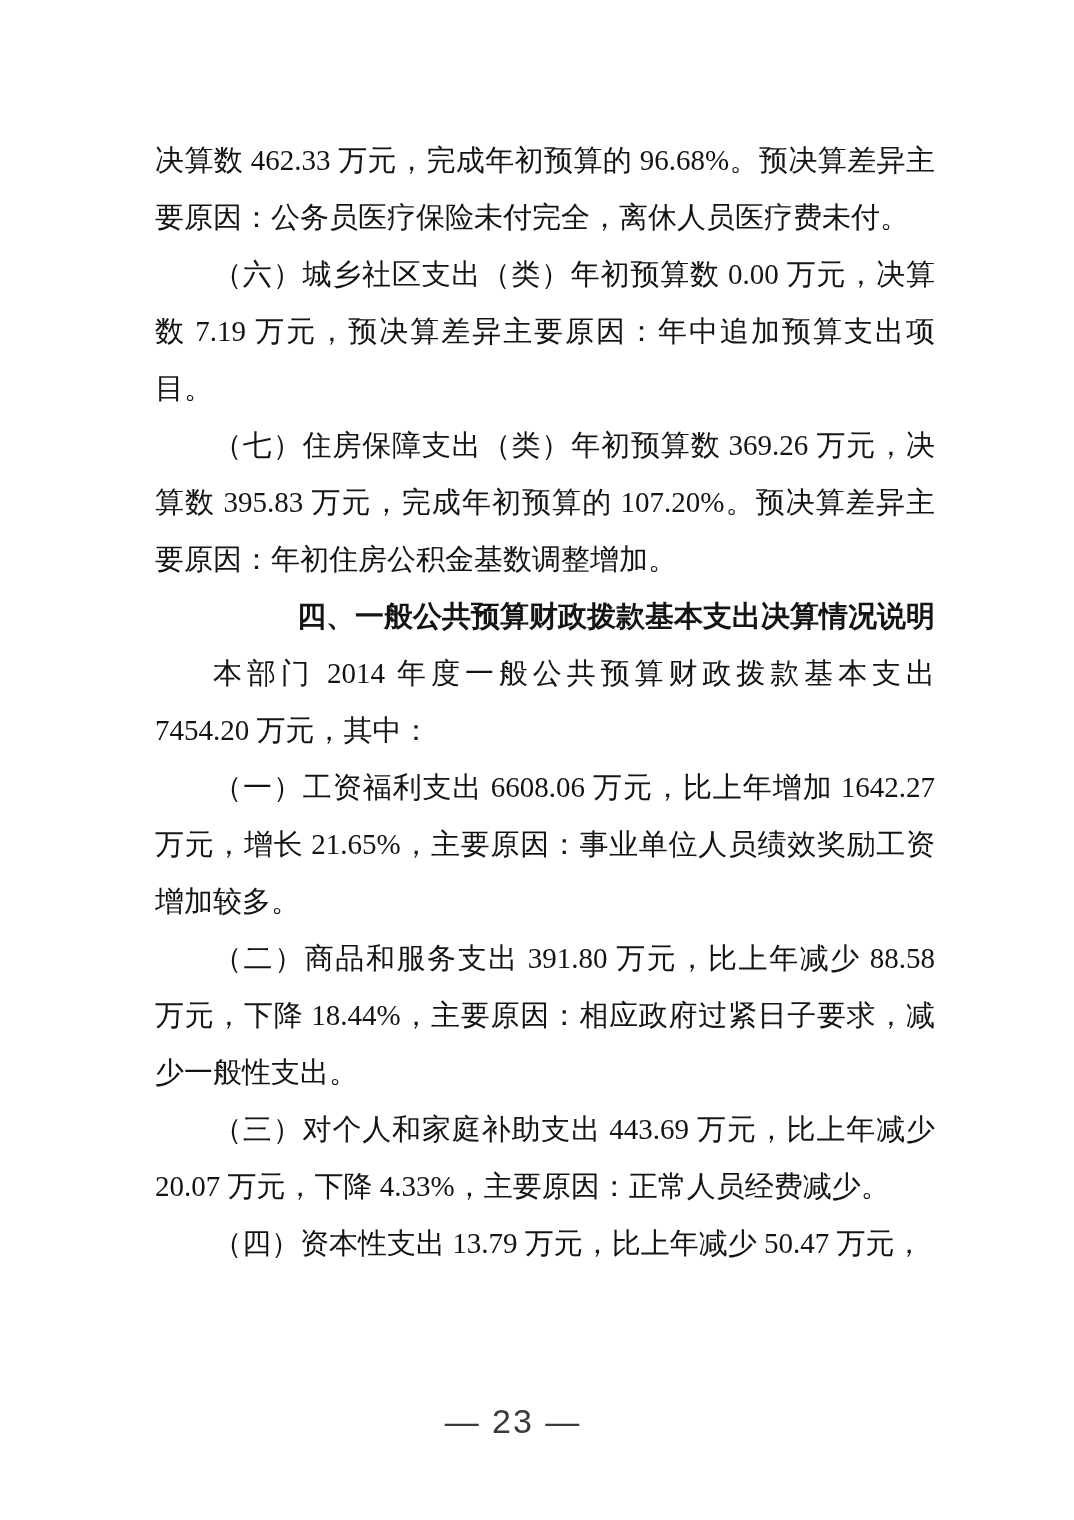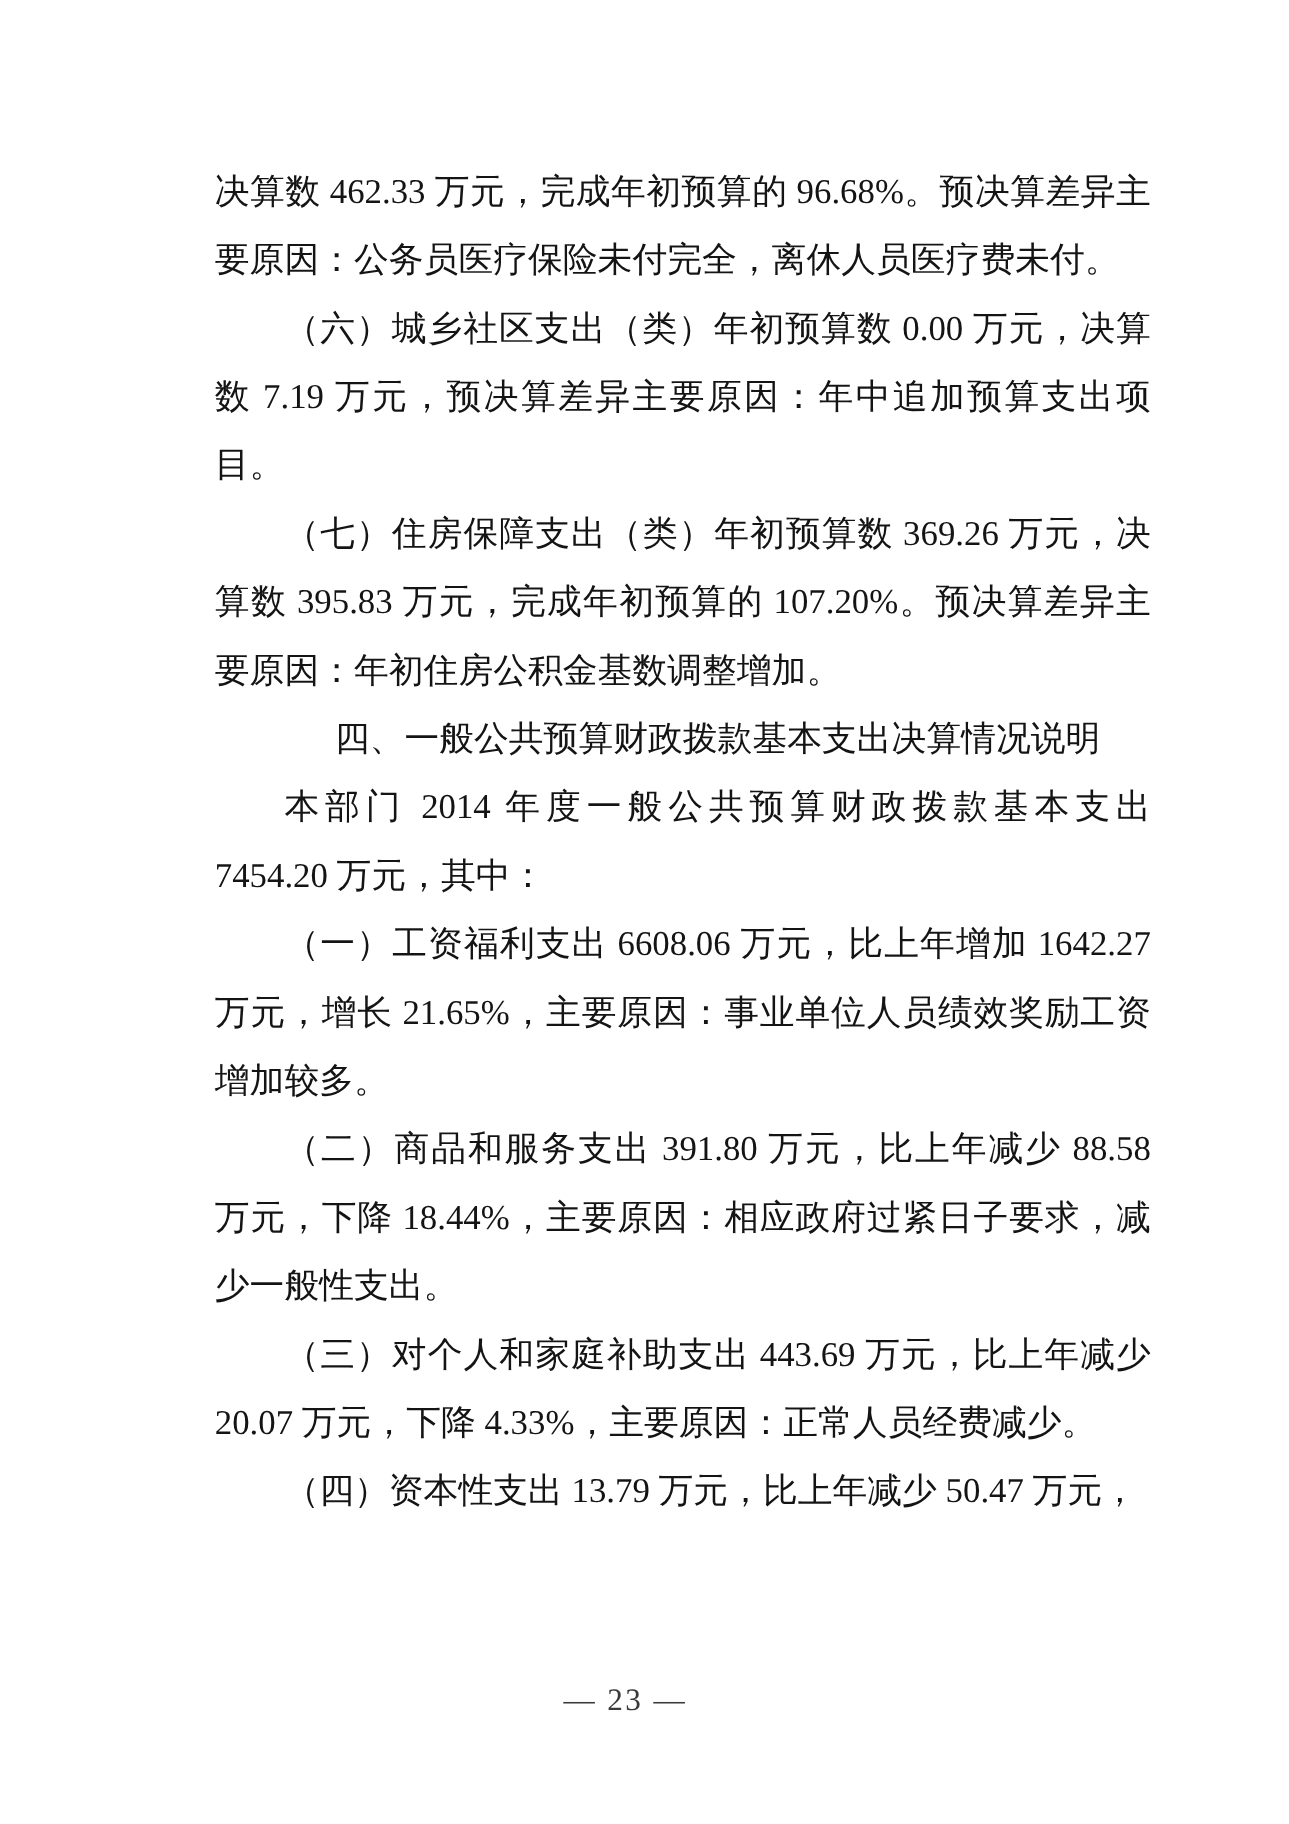--- a/index.html
+++ b/index.html
@@ -8,55 +8,55 @@
     background: #ffffff;
   }
   .page {
     position: relative;
     width: 994px;
     height: 1520px;
     background: #ffffff;
     overflow: hidden;
     font-family: "Liberation Serif", "DejaVu Serif", serif;
     color: #141414;
-    margin-left: 24px;
   }
   .content {
     position: absolute;
     left: 155px;
     top: 132px;
     width: 780px;
     font-size: 29px;
     line-height: 57px;
     text-align: justify;
     text-justify: inter-ideograph;
   }
   .content p {
     margin: 0;
     padding: 0;
   }
   .content p.indent {
     text-indent: 2em;
   }
   .content p.heading {
     text-indent: 2em;
-    font-weight: normal;
+    font-weight: bold;
     font-family: "Liberation Sans", "DejaVu Sans", sans-serif;
-    text-align: center;
+    text-align: right;
   }
   .footer {
     position: absolute;
     left: 0;
     top: 1402px;
     width: 100%;
     text-align: center;
-    font-size: 26px;
+    font-size: 34px;
     color: #3a3a3a;
     letter-spacing: 2px;
-    font-family: Liberation Serif, serif;
+    font-family: Liberation Sans, sans-serif;
+    padding-left: 16px;
   }
 </style>
 </head>
 <body>
 
 <div class="page">
   <main class="content">
     <p class="plain">决算数 462.33 万元，完成年初预算的 96.68%。预决算差异主要原因：公务员医疗保险未付完全，离休人员医疗费未付。</p>
     <p class="indent">（六）城乡社区支出（类）年初预算数 0.00 万元，决算数 7.19 万元，预决算差异主要原因：年中追加预算支出项目。</p>
     <p class="indent">（七）住房保障支出（类）年初预算数 369.26 万元，决算数 395.83 万元，完成年初预算的 107.20%。预决算差异主要原因：年初住房公积金基数调整增加。</p>

